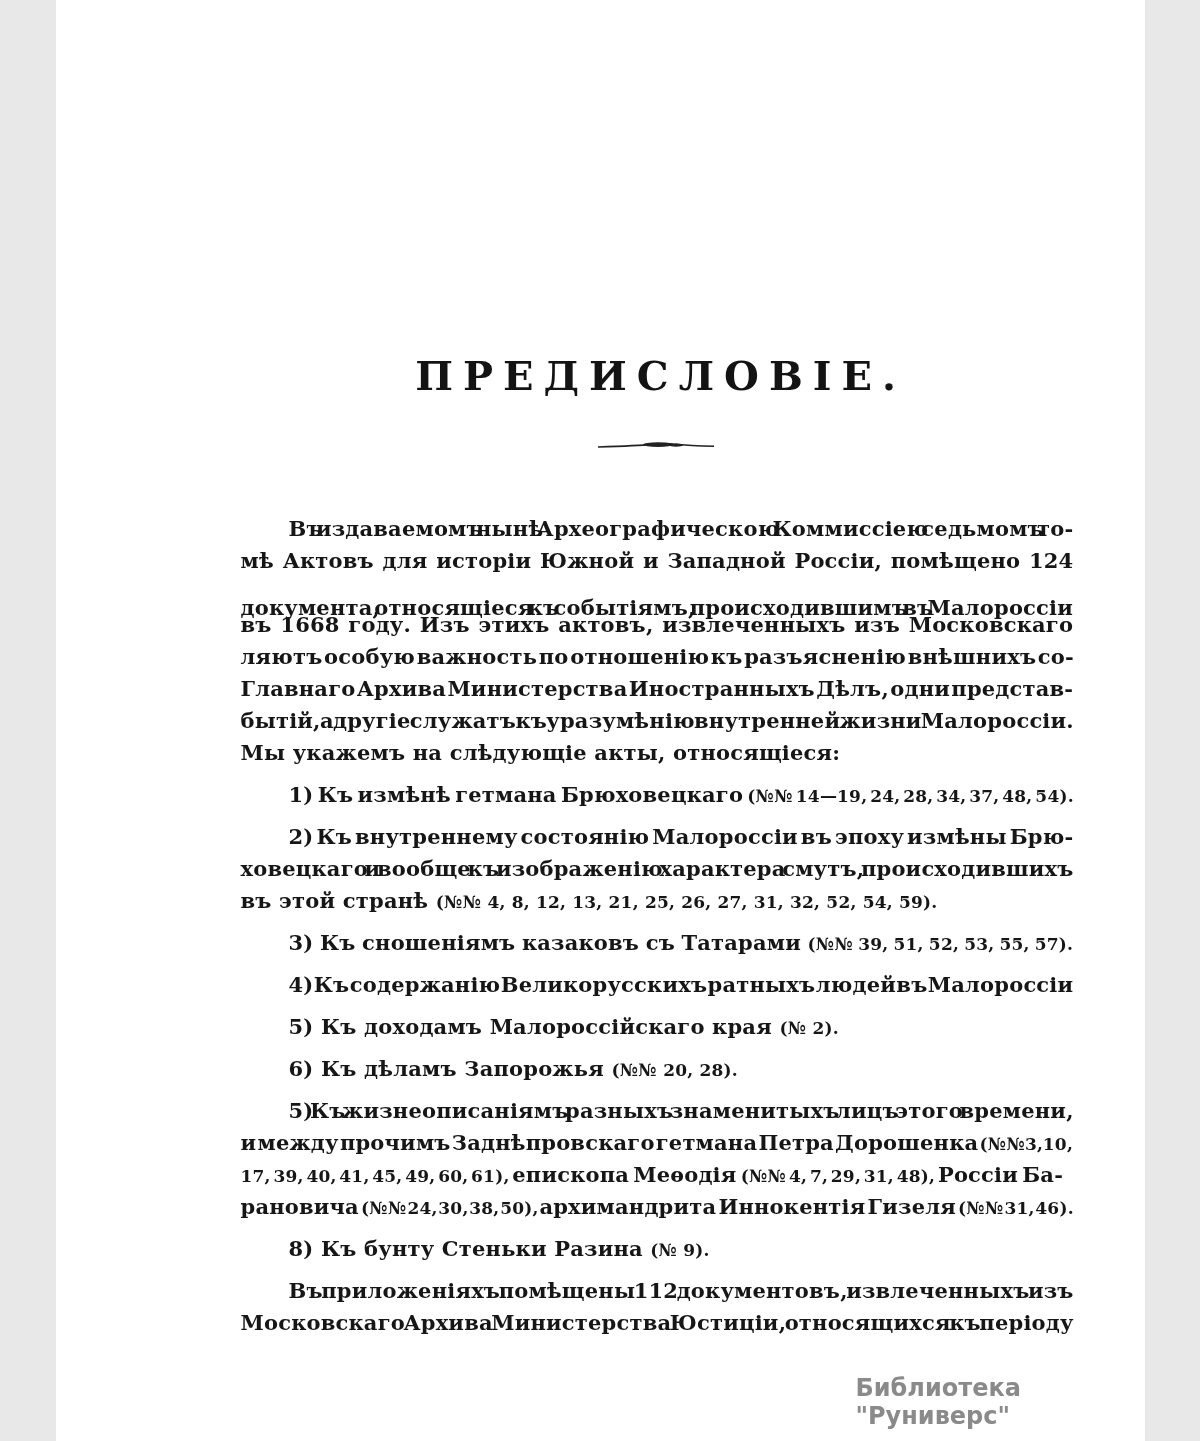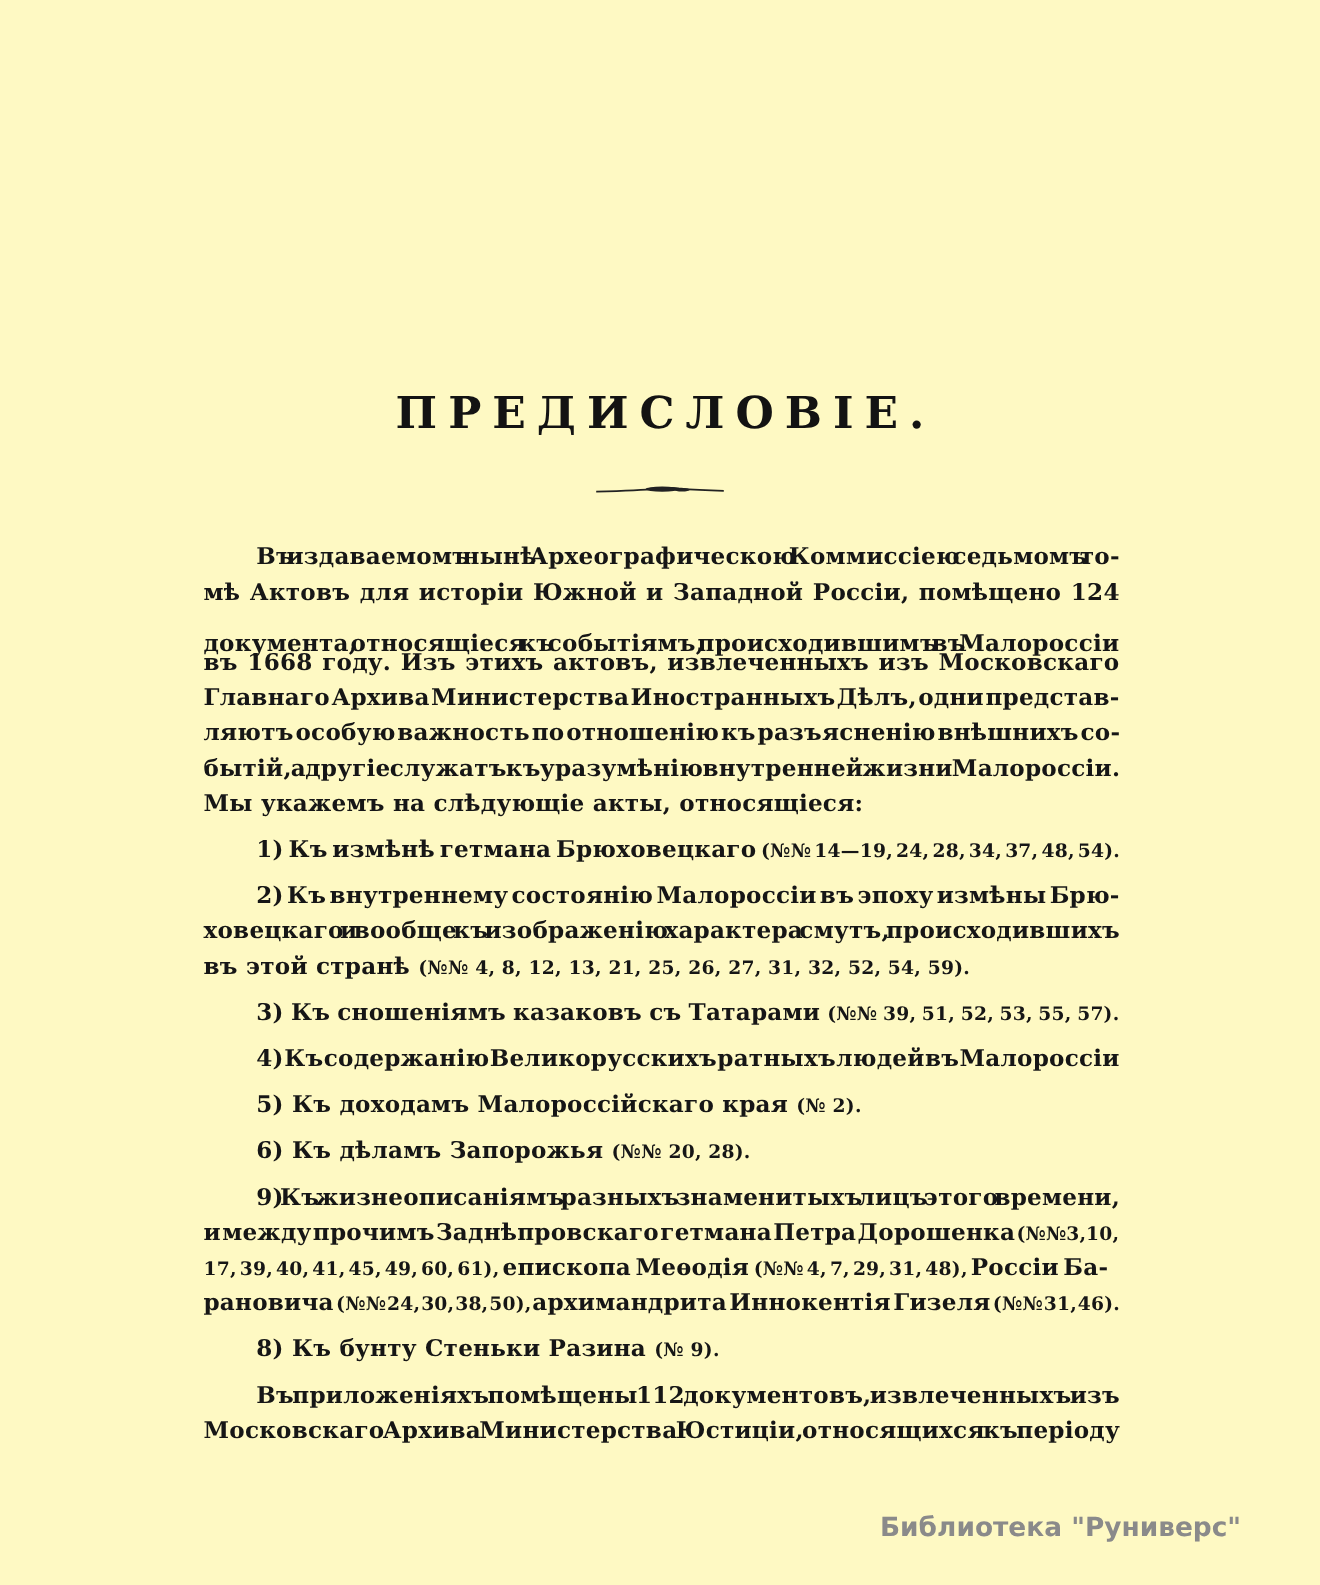--- a/index.html
+++ b/index.html
@@ -1,37 +1,37 @@
 <!DOCTYPE html>
 <html><head>
 <meta charset="utf-8">
 <style>
   html,body{margin:0;padding:0;background:#e8e8e8;}
   .page{
     position:relative;
-    width:1200px;height:1441px;
-    background:#fef9c3;
+    width:1089px;height:1441px;
+    background:#ffffff;
     margin:0 auto;
     overflow:hidden;
     font-family:"DejaVu Serif", serif;
     color:#151515;
   }
   .title{
     position:absolute;top:352px;left:0;width:1200px;
     margin:0;text-align:center;
     font-size:40px;font-weight:bold;
     letter-spacing:10px;text-indent:10px;
     color:#131313;
   }
   .divider{
     position:absolute;top:440px;left:0;width:1200px;
     text-align:center;line-height:0;
   }
   .body{
-    position:absolute;left:185px;top:490px;width:833px;
+    position:absolute;left:185px;top:513px;width:833px;
     font-size:21px;font-weight:bold;color:#161616;
   }
   .block{margin:0;}
   .block + .block{margin-top:10px;}
   .line{height:32px;line-height:32px;white-space:nowrap;overflow:visible;}
   .line.ind{padding-left:48px;}
   .ln{display:inline-block;white-space:nowrap;vertical-align:baseline;}
   .seg{letter-spacing:0.2px;}
   .seg.small{font-size:17px;letter-spacing:0.2px;text-align:center;}
   .watermark{
@@ -55,22 +55,22 @@
       <ellipse cx="80" cy="5.2" rx="7" ry="1.6" fill="#222222"></ellipse>
     </svg>
   </div>
 
   <div class="body">
       <div class="block">
         <div class="line ind j"><span class="ln" style="word-spacing: -14.3333px;"><span class="seg">Въ издаваемомъ нынѣ Археографическою Коммиссіею седьмомъ то-</span></span></div>
         <div class="line j"><span class="ln" style="word-spacing: 1.22222px;"><span class="seg">мѣ Актовъ для исторіи Южной и Западной Россіи, помѣщено 124</span></span></div>
         <div class="line j"><span class="ln" style="word-spacing: -13.3333px; margin-top: 15px;"><span class="seg">документа, относящіеся къ событіямъ, происходившимъ въ Малороссіи</span></span></div>
         <div class="line j"><span class="ln" style="word-spacing: 1.25px;"><span class="seg">въ 1668 году. Изъ этихъ актовъ, извлеченныхъ изъ Московскаго</span></span></div>
+        <div class="line j"><span class="ln" style="word-spacing: -5.875px;"><span class="seg">ляютъ особую важность по отношенію къ разъясненію внѣшнихъ со-</span></span></div>
         <div class="line j"><span class="ln" style="word-spacing: -6.16667px;"><span class="seg">Главнаго Архива Министерства Иностранныхъ Дѣлъ, одни представ-</span></span></div>
-        <div class="line j"><span class="ln" style="word-spacing: -5.875px;"><span class="seg">ляютъ особую важность по отношенію къ разъясненію внѣшнихъ со-</span></span></div>
         <div class="line j"><span class="ln" style="word-spacing: -8.25px;"><span class="seg">бытій, а другіе служатъ къ уразумѣнію внутренней жизни Малороссіи.</span></span></div>
         <div class="line"><span class="ln"><span class="seg">Мы укажемъ на слѣдующіе акты, относящіеся:</span></span></div>
       </div>
       <div class="block">
         <div class="line ind"><span class="ln" style="word-spacing: -3.25px;"><span class="seg">1) Къ измѣнѣ гетмана Брюховецкаго </span><span class="seg small">(№№ 14—19, 24, 28, 34, 37, 48, 54).</span></span></div>
       </div>
       <div class="block">
         <div class="line ind j"><span class="ln" style="word-spacing: -4.5px;"><span class="seg">2) Къ внутреннему состоянію Малороссіи въ эпоху измѣны Брю-</span></span></div>
         <div class="line j"><span class="ln" style="word-spacing: -10.8571px;"><span class="seg">ховецкаго и вообще къ изображенію характера смутъ, происходившихъ</span></span></div>
         <div class="line"><span class="ln"><span class="seg">въ этой странѣ </span><span class="seg small">(№№ 4, 8, 12, 13, 21, 25, 26, 27, 31, 32, 52, 54, 59).</span></span></div>
@@ -81,21 +81,21 @@
       <div class="block">
         <div class="line ind j"><span class="ln" style="word-spacing: -7.14286px;"><span class="seg">4) Къ содержанію Великорусскихъ ратныхъ людей въ Малороссіи</span></span></div>
       </div>
       <div class="block">
         <div class="line ind"><span class="ln"><span class="seg">5) Къ доходамъ Малороссійскаго края </span><span class="seg small">(№ 2).</span></span></div>
       </div>
       <div class="block">
         <div class="line ind"><span class="ln"><span class="seg">6) Къ дѣламъ Запорожья </span><span class="seg small">(№№ 20, 28).</span></span></div>
       </div>
       <div class="block">
-        <div class="line ind j"><span class="ln" style="word-spacing: -11px;"><span class="seg">9) Къ жизнеописаніямъ разныхъ знаменитыхъ лицъ этого времени,</span></span></div>
+        <div class="line ind j"><span class="ln" style="word-spacing: -11px;"><span class="seg">5) Къ жизнеописаніямъ разныхъ знаменитыхъ лицъ этого времени,</span></span></div>
         <div class="line j"><span class="ln" style="word-spacing: -6.33333px;"><span class="seg">и между прочимъ Заднѣпровскаго гетмана Петра Дорошенка </span><span class="seg small">(№№ 3, 10,</span></span></div>
         <div class="line j"><span class="ln" style="word-spacing: -3.35294px;"><span class="seg small">17, 39, 40, 41, 45, 49, 60, 61), </span><span class="seg">епископа Меѳодія </span><span class="seg small">(№№ 4, 7, 29, 31, 48), </span><span class="seg">Россіи Ба-</span></span></div>
         <div class="line j"><span class="ln" style="word-spacing: -5.36364px;"><span class="seg">рановича </span><span class="seg small">(№№ 24, 30, 38, 50), </span><span class="seg">архимандрита Иннокентія Гизеля </span><span class="seg small">(№№ 31, 46).</span></span></div>
       </div>
       <div class="block">
         <div class="line ind"><span class="ln"><span class="seg">8) Къ бунту Стеньки Разина </span><span class="seg small">(№ 9).</span></span></div>
       </div>
       <div class="block">
         <div class="line ind j"><span class="ln" style="word-spacing: -9px;"><span class="seg">Въ приложеніяхъ помѣщены 112 документовъ, извлеченныхъ изъ</span></span></div>
         <div class="line j"><span class="ln" style="word-spacing: -9px;"><span class="seg">Московскаго Архива Министерства Юстиціи, относящихся къ періоду</span></span></div>

